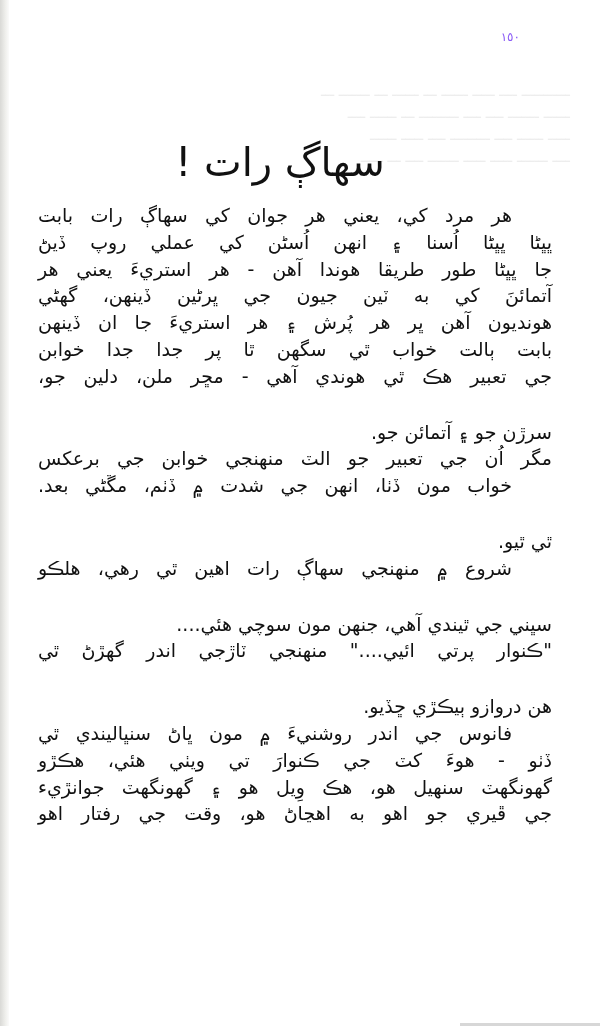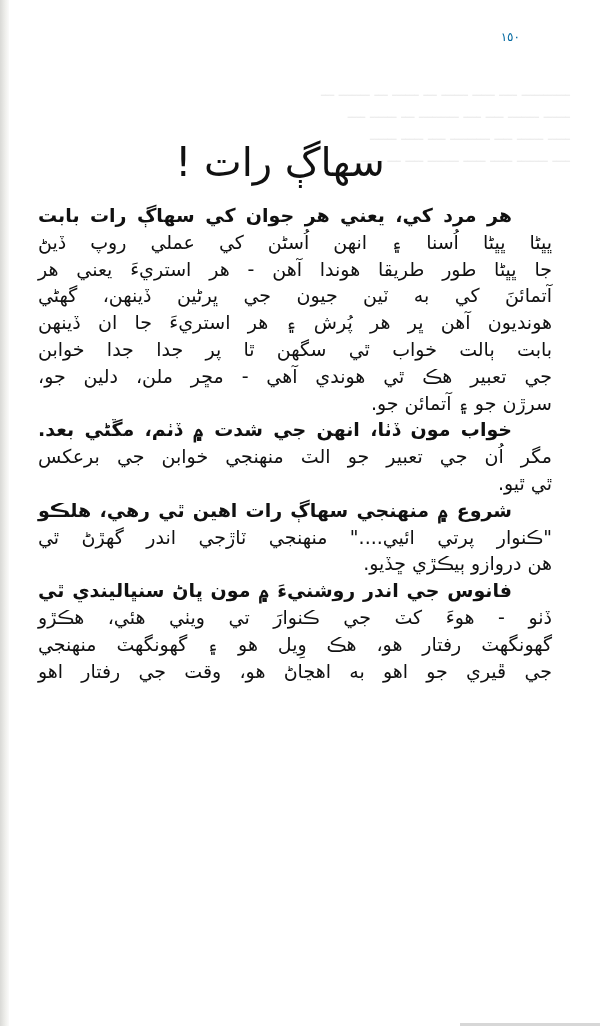--- a/index.html
+++ b/index.html
@@ -30,21 +30,21 @@
     width: 140px;
     height: 3px;
     background: #bdbdbd;
     opacity: 0.6;
   }
   .page-number {
     position: absolute;
     right: 80px;
     top: 30px;
     font-size: 12px;
-    color: #0369a1;
+    color: #8b5cf6;
     direction: rtl;
   }
   .bleed {
     position: absolute;
     left: 140px;
     top: 80px;
     width: 430px;
     direction: rtl;
     font-size: 15px;
     line-height: 22px;
@@ -72,22 +72,22 @@
     font-size: 19px;
     line-height: 26.8px;
   }
   .line {
     display: block;
     white-space: nowrap;
     text-align: justify;
     text-align-last: justify;
     height: 26.8px;
   }
-  .line.indent { padding-right: 40px; font-weight: bold; }
-  .line.short { text-align-last: right; }
+  .line.indent { padding-right: 40px; }
+  .line.short { text-align-last: right; margin-top: 29px; }
 </style>
 </head>
 <body>
 
 <div class="gutter"></div>
 
 <div class="bleed">
   ـــــــــــ ــــ ـــــ ــــــ ـــ ــــــ ـــ ـــــــ ـــ<br>
   ــــــ ـــــــ ــــ ــــ ـــــــــ ـــ ــــــ ــــ<br>
   ـــــ ــــــ ــــ ـــــــــ ــــ ـــــ ــــــ<br>
@@ -100,25 +100,26 @@
 
 <div class="body-text" id="body-text">
     <span class="line indent">هر مرد کي، يعني هر جوان کي سهاڳ رات بابت</span>
     <span class="line">ڀڀڻا ڀڀڻا اُسنا ۽ انهن اُسڻن کي عملي روپ ڏيڻ</span>
     <span class="line">جا ڀڀڻا طور طريقا هوندا آهن - هر استريءَ يعني هر</span>
     <span class="line">آتمائنَ کي به ٽين جيون جي ڀرڻين ڏينهن، گهڻي</span>
     <span class="line">هونديون آهن ڀر هر پُرش ۽ هر استريءَ جا ان ڏينهن</span>
     <span class="line">بابت ٻالت خواب ٿي سگهن ٿا پر جدا جدا خوابن</span>
     <span class="line">جي تعبير هڪ ٿي هوندي آهي - مڇر ملن، دلين جو،</span>
     <span class="line short">سرڙن جو ۽ آتمائن جو.</span>
+    <span class="line">مگر اُن جي تعبير جو الٽ منهنجي خوابن جي برعکس</span>
     <span class="line indent">خواب مون ڏٺا، انهن جي شدت ۾ ڏٺم، مڱڻي بعد.</span>
-    <span class="line">مگر اُن جي تعبير جو الٽ منهنجي خوابن جي برعکس</span>
     <span class="line short">ٿي ٿيو.</span>
     <span class="line indent">شروع ۾ منهنجي سهاڳ رات اهين ٿي رهي، هلڪو</span>
+    <span class="line short">سڀني جي ٿيندي آهي، جنهن مون سوچي هئي....</span>
     <span class="line">"ڪنوار پرتي ائيي...." منهنجي ٽاڙجي اندر گهڙڻ ٿي</span>
     <span class="line short">هن دروازو ٻيڪڙي ڇڏيو.</span>
     <span class="line indent">فانوس جي اندر روشنيءَ ۾ مون ڀاڻ سنڀاليندي ٿي</span>
     <span class="line">ڏٺو - هوءَ کٽ جي ڪنوارَ تي ويٺي هئي، هڪڙو</span>
-    <span class="line">گهونگهٽ رفتار هو، هڪ وِيل هو ۽ گهونگهٽ منهنجي</span>
+    <span class="line">گهونگهٽ سنهيل هو، هڪ وِيل هو ۽ گهونگهٽ جوانڙيء</span>
     <span class="line">جي ڦيري جو اهو به اهڃاڻ هو، وقت جي رفتار اهو</span>
   </div>
 
 <div class="bottom-shadow"></div>
 
 </body></html>

